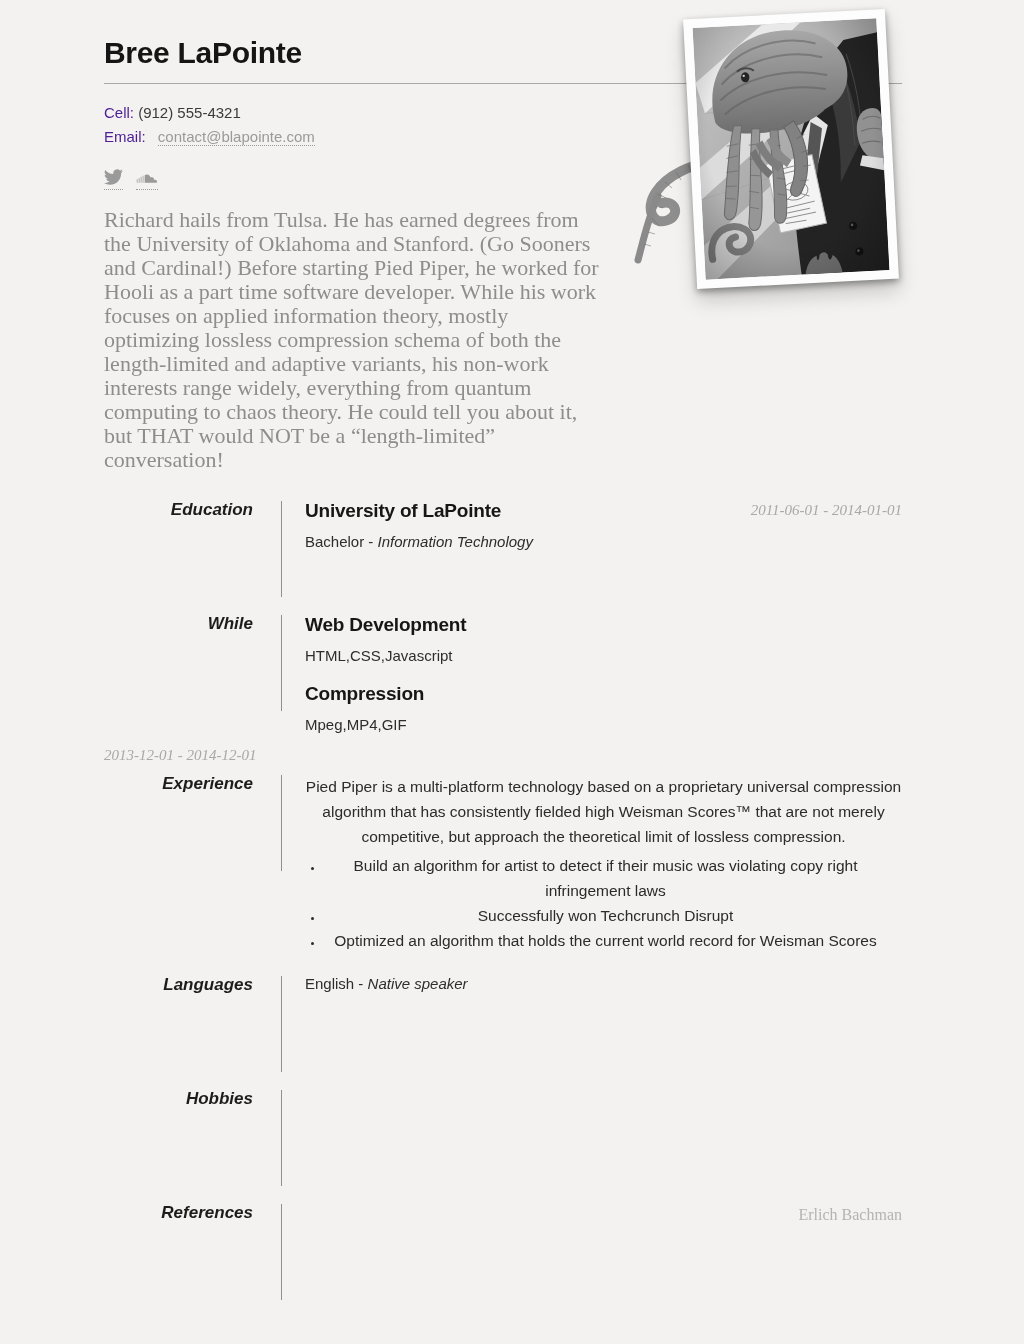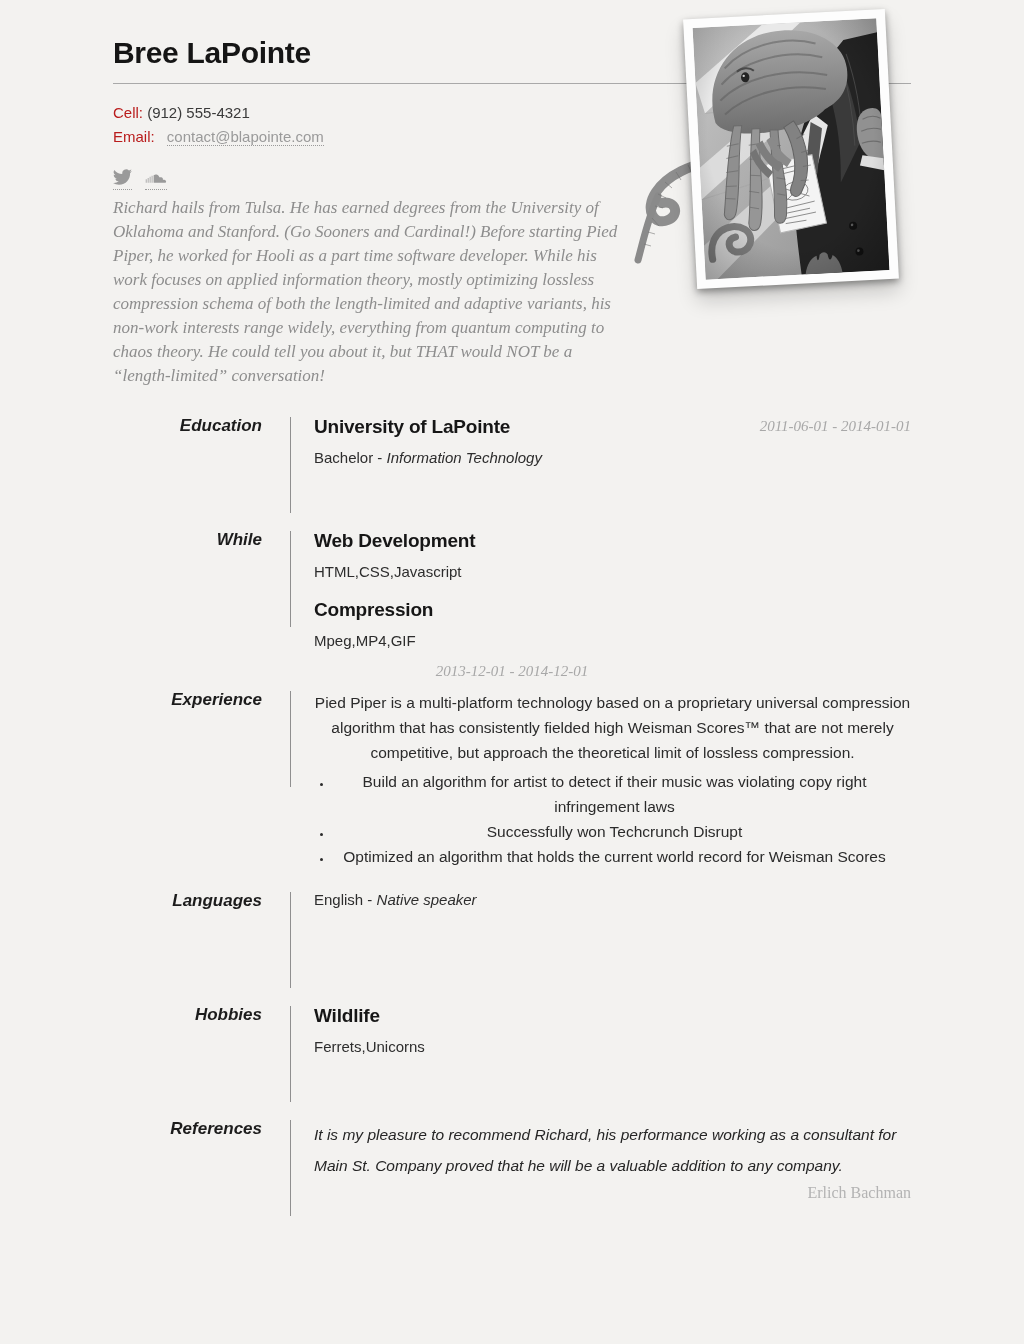--- a/index.html
+++ b/index.html
@@ -3,45 +3,45 @@
 <meta charset="utf-8">
 <style>
   html,body { margin:0; padding:0; }
   body {
     width:1024px; height:1344px;
     background:#f3f2f0;
     font-family:"Liberation Sans", sans-serif;
     position:relative;
     overflow:hidden;
   }
-  .page { position:absolute; left:113px; top:0; width:798px; }
+  .page { position:absolute; left:104px; top:0; width:798px; }
 
   
   h1.name { margin:0; padding-top:36px; font-size:30px; letter-spacing:-0.3px; color:#151515; font-weight:bold; }
   hr.rule { border:none; border-top:1px solid #a9a9a9; margin:13px 0 0; }
   .contact { margin-top:17px; font-size:15px; color:#3a3a3a; line-height:24px; }
-  .contact .lbl { color:#b91c1c; }
+  .contact .lbl { color:#4c1d95; }
   .contact a.email {
     color:#9a9a9a; text-decoration:none;
     border-bottom:1px dotted #9a9a9a;
     margin-left:8px;
   }
   .social { margin-top:20px; height:24px; }
   .social a {
     display:inline-block; margin-right:9px;
     border-bottom:1px dotted #9a9a9a; padding-bottom:4px;
     line-height:0;
   }
   .social svg { fill:#9a9a9a; }
 
   
   .bio {
-    margin-top:3px; width:505px;
-    font-family:"Liberation Serif", serif; font-style:italic;
-    font-size:17px; line-height:24px; color:#8d8d8d;
+    margin-top:15px; width:505px;
+    font-family:"Liberation Serif", serif; 
+    font-size:22px; line-height:24px; color:#8d8d8d;
   }
 
   
   .photo {
     position:absolute; left:690px; top:14px;
     background:#fdfdfd; padding:9px;
     transform:rotate(-3deg);
     box-shadow:0 3px 7px rgba(0,0,0,.38), 0 12px 20px rgba(0,0,0,.18);
     z-index:2;
   }
@@ -61,21 +61,21 @@
     width:177px; padding-right:28px; box-sizing:border-box;
     text-align:right; font-weight:bold; font-style:italic;
     font-size:17px; color:#1c1c1c; padding-top:2px;
   }
   .content { flex:1; margin-left:24px; position:relative; padding-top:2px; }
   .date {
     font-family:"Liberation Serif", serif; font-style:italic;
     font-size:15px; color:#a8a8a8;
   }
   .content .date.corner { position:absolute; right:0; top:4px; }
-  .standalone-date { text-align:center; margin:2px 0 8px; }
+  .standalone-date { text-align:left; margin:2px 0 8px; }
   h3.item-title { margin:0 0 11px; font-size:19px; color:#161616; letter-spacing:-0.2px; font-weight:bold; }
   .sub { font-size:15px; color:#2d2d2d; }
   .sub em { font-style:italic; }
   .skill + .skill { margin-top:19px; }
   .summary { font-size:15.5px; line-height:25px; color:#2b2b2b; margin:0; max-width:600px;text-align:center; }
   ul.bullets { margin:4px 0 0; padding-left:19px; max-width:560px; }
   ul.bullets li { font-size:15.5px; line-height:25px; color:#2b2b2b; padding-left:3px;text-align:center; }
   ul.bullets li::marker { font-size:11px; color:#2b2b2b; }
   .quote { font-style:italic; font-size:15.5px; line-height:31px; color:#262626; margin:0; max-width:600px; }
   .author {
@@ -229,31 +229,26 @@
         <div class="label">Languages</div>
         <div class="content">
           <div class="sub"><span>English</span><span> - </span><em>Native speaker</em></div>
         </div>
       </div>
     </div>
 
     <div class="section">
       <div class="row">
         <div class="label">Hobbies</div>
-        <div class="content">
-          <h3 class="item-title">Wildlife</h3>
-          <div class="sub">Ferrets,Unicorns</div>
-        </div>
       </div>
     </div>
 
     <div class="section">
       <div class="row">
         <div class="label">References</div>
         <div class="content">
-          <p class="quote">It is my pleasure to recommend Richard, his performance working as a consultant for Main St. Company proved that he will be a valuable addition to any company.</p>
           <div class="author">Erlich Bachman</div>
         </div>
       </div>
     </div>
 
   </div>
 </div>
 
 </body></html>

